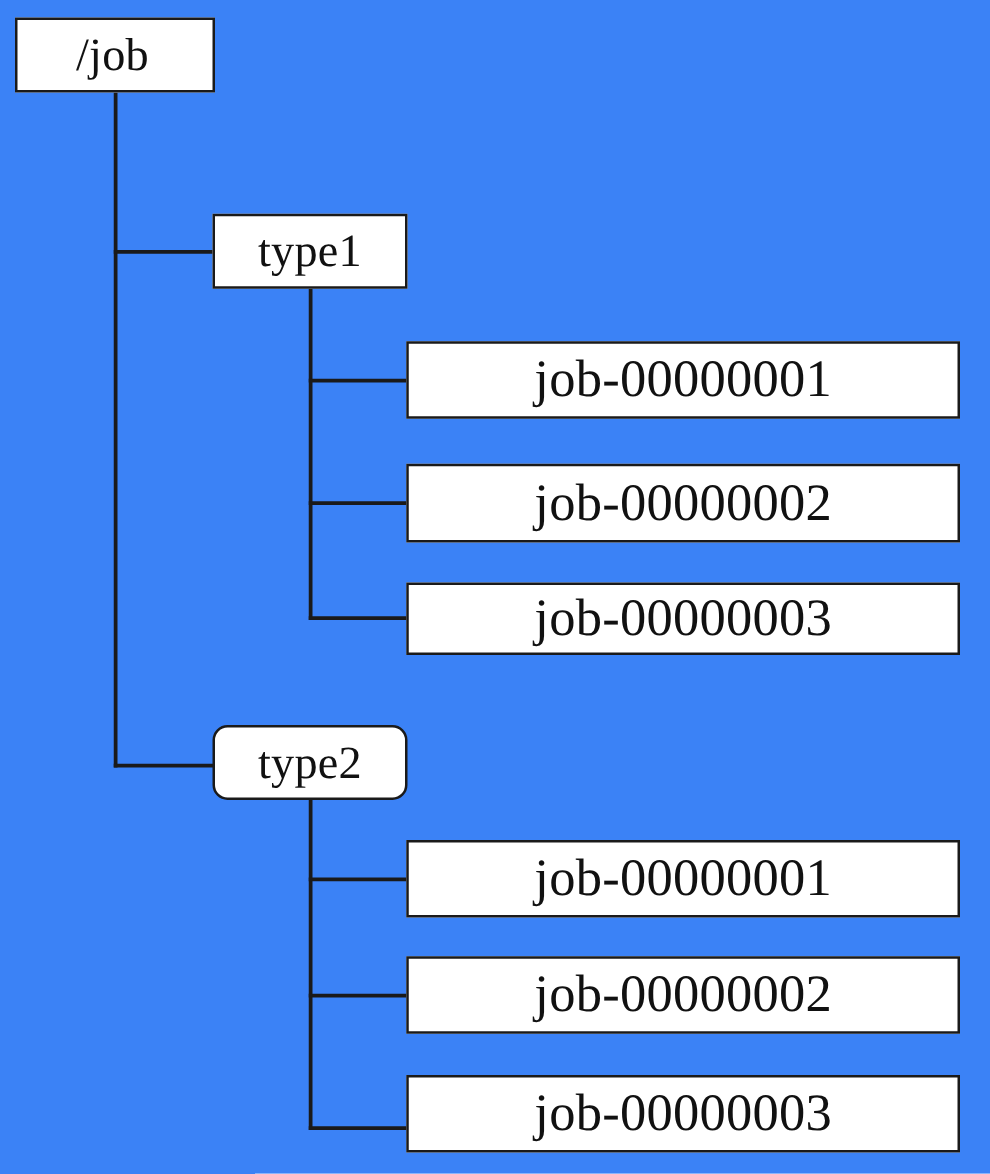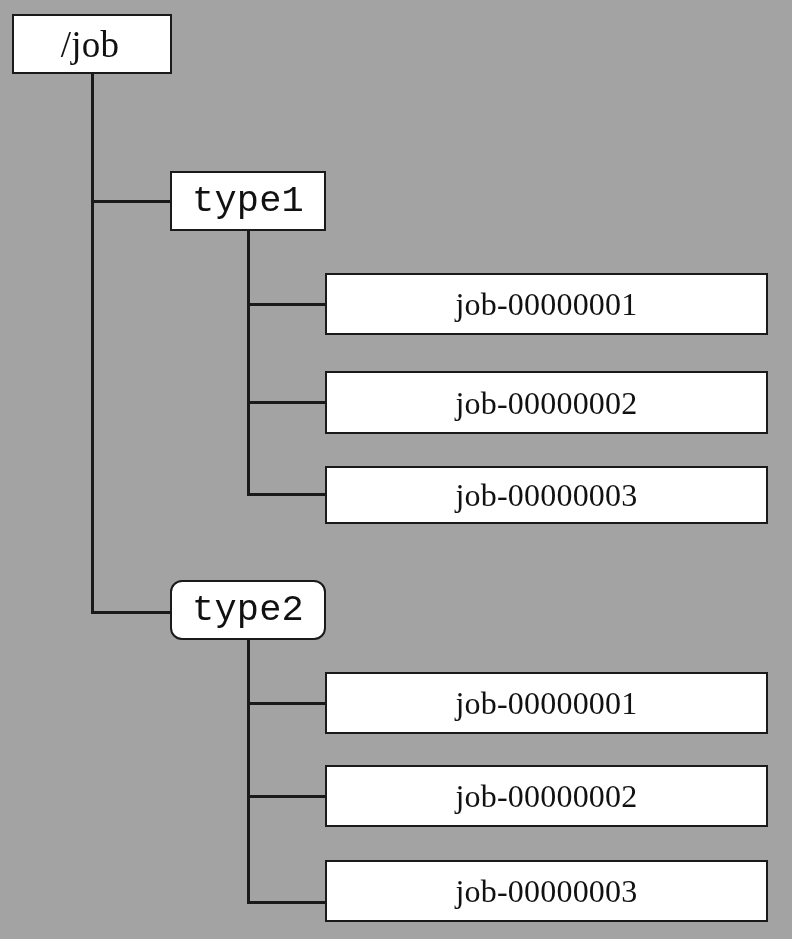--- a/index.html
+++ b/index.html
@@ -8,21 +8,21 @@
     padding: 0;
     background: #ffffff;
   }
   body {
     font-family: "Liberation Serif", "DejaVu Serif", serif;
   }
   #diagram-canvas {
     position: relative;
     width: 792px;
     height: 939px;
-    background: #a3a3a3;
+    background: #3b82f6;
     overflow: hidden;
   }
   .node-box {
     position: absolute;
     box-sizing: border-box;
     border: 2px solid #1a1a1a;
     background: #ffffff;
     display: flex;
     align-items: center;
     justify-content: center;
@@ -45,29 +45,28 @@
   }
   .node-root .node-label {
     padding-right: 4px;
   }
   
   .node-type {
     left: 170px;
     width: 156px;
     height: 60px;
     font-size: 37px;
-    font-family: Liberation Mono, monospace;
   }
   .node-type1 { top: 171px; }
   .node-type2 { top: 580px; border-radius: 12px; }
   
   .node-job {
     left: 325px;
     width: 443px;
-    font-size: 32px;
+    font-size: 42px;
   }
   .job-r1 { top: 273px; height: 62px; }
   .job-r2 { top: 371px; height: 63px; }
   .job-r3 { top: 466px; height: 58px; }
   .job-r4 { top: 672px; height: 62px; }
   .job-r5 { top: 765px; height: 62px; }
   .job-r6 { top: 860px; height: 62px; }
 
   
   .conn {

